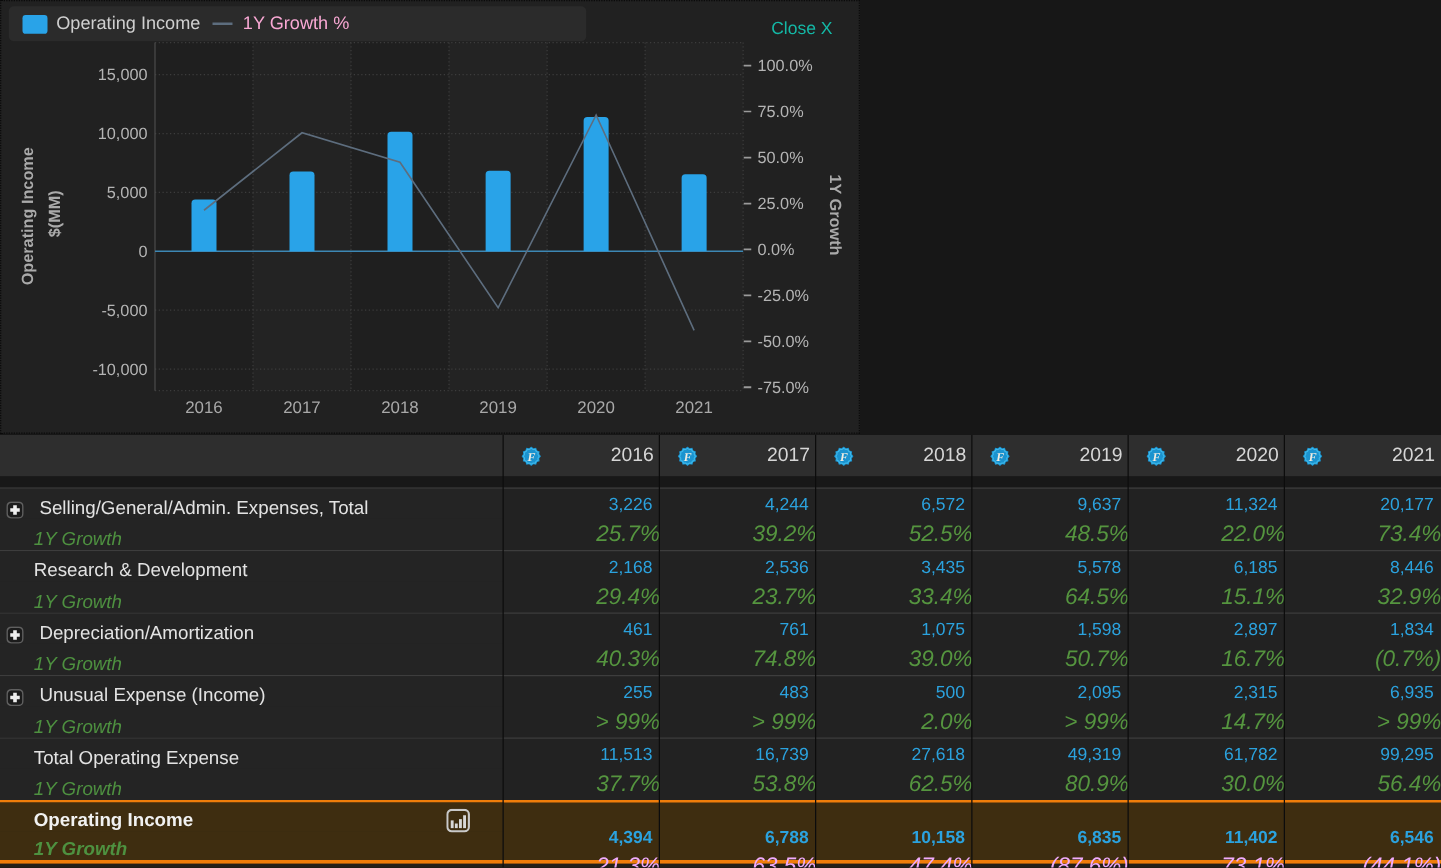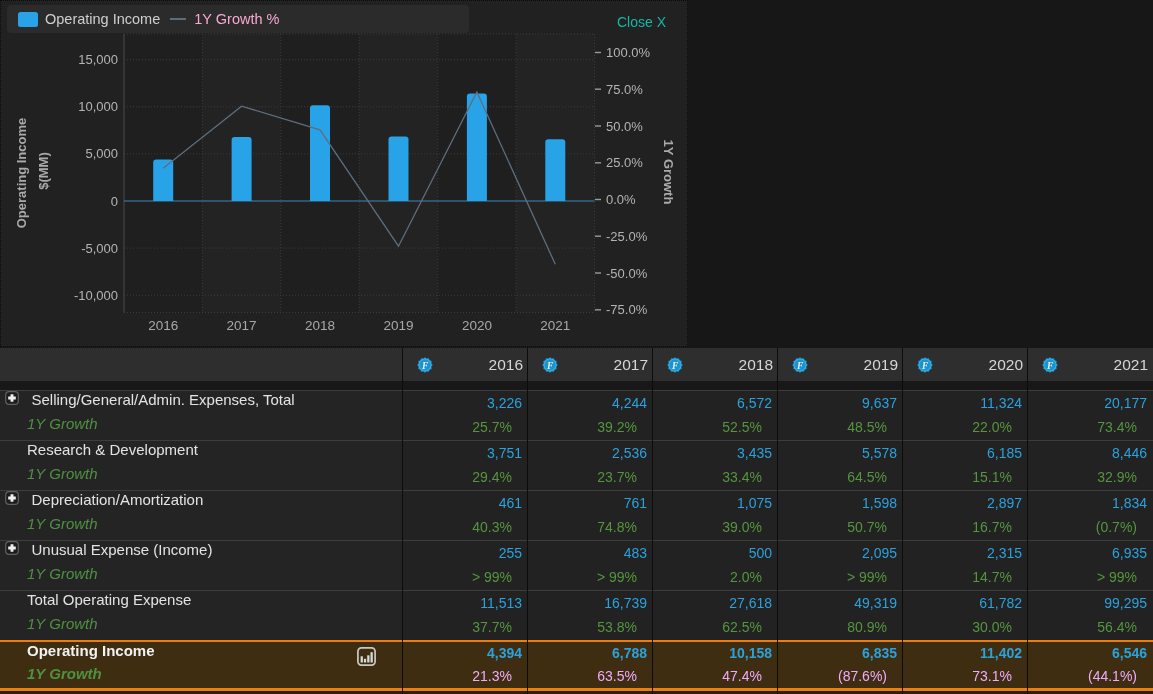--- a/index.html
+++ b/index.html
@@ -23,36 +23,36 @@
 #table { position:absolute; left:0; top:348px; width:1153px; height:346px; background:#222222; }
 .hrow { display:flex; height:33px; background:#2e2e2e; }
 .hlab { width:403px; }
 .hc { width:125px; display:flex; align-items:center; position:relative; }
 .hc svg { margin-left:14px; }
 .yr { position:absolute; right:5px; color:#d6d6d6; font-size:15.5px; }
 #band { height:9px; background:#181818; }
 .pair { border-top:1px solid #3d3d3d; height:50px; }
 .row { display:flex; height:25px; }
 .pair .row:first-child { height:24px; }
-.labcell { width:403px; display:flex; align-items:flex-start; background:#242424; }
+.labcell { width:403px; display:flex; align-items:flex-end; background:#242424; }
 .lbl span, .lblp span { white-space:nowrap; }
 .lbl { padding-left:27px; }
 .lblp { padding-left:4.5px; }
 .row .labcell span { color:#e3e3e3; font-size:15px; }
 .plus { margin:0 13px 0 0; flex:0 0 14px; height:14px; }
 span.g1y { color:#4e9140 !important; font-style:italic; }
 .c { width:125px; text-align:right; padding-right:6px; line-height:25px; }
 .pair .row:first-child .c { line-height:24px; }
 .val { color:#2ba2de; font-size:14px; }
-.grw { color:#55953f; font-size:14px; padding-right:16px; }
+.grw { color:#55953f; font-size:18px; font-style:italic; padding-right:0; }
 .bold { font-weight:bold; }
 .vsep { position:absolute; top:0; bottom:0; width:1px; background:#0c0c0c; }
 .oi { border-top:2px solid #ef7d0a; height:54px; background:#3e2d10; }
 .oi .row { height:23px; }
-.oi .c { line-height:23px; }
+.oi .c { line-height:23px;margin-top:16px; }
 .oi .labcell { background:#3e2d10; }
 .oig { color:#f0abfc; }
 .obot { height:3px; background:#ef7d0a; }
 .ogap { height:3px; background:#24201a; }
 .oi .row .labcell span { color:#f1f1f1; font-weight:bold; }
 .oilab { position:relative; }
 .cicon { position:absolute; left:357px; top:5px; }
 </style>
 </head>
 <body>
@@ -208,21 +208,21 @@
           <div class="c grw">48.5%</div>
           <div class="c grw">22.0%</div>
           <div class="c grw">73.4%</div>
         </div>
       </div>
       <div class="pair">
         <div class="row">
           <div class="lbl labcell">
             <span>Research &amp; Development</span>
           </div>
-          <div class="c val">3,751</div>
+          <div class="c val">2,168</div>
           <div class="c val">2,536</div>
           <div class="c val">3,435</div>
           <div class="c val">5,578</div>
           <div class="c val">6,185</div>
           <div class="c val">8,446</div>
         </div>
         <div class="row">
           <div class="lbl labcell">
             <span class="g1y">1Y Growth</span>
           </div>

